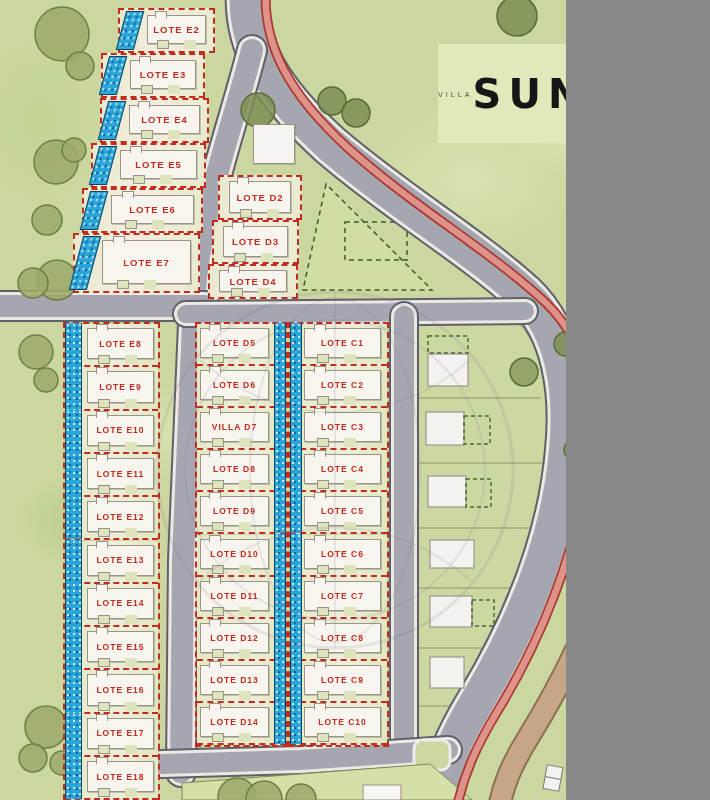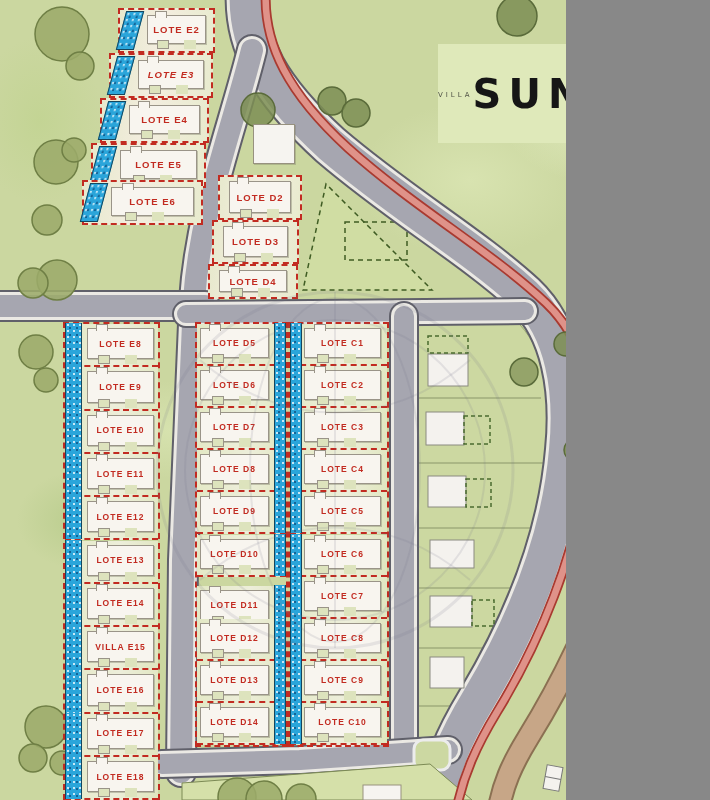--- a/index.html
+++ b/index.html
@@ -60,24 +60,24 @@
         background:linear-gradient(100deg,#e7e9cd 0%,#f3eddf 45%,#e8ebce 100%);}
   .upool{position:absolute;left:1px;top:1px;bottom:1px;width:18px;transform:skewX(-15deg);
         background-color:#2aa5da;
         background-image:radial-gradient(circle at 2px 2px, rgba(255,255,255,.75) .8px, transparent 1.4px),
                          radial-gradient(circle at 4px 5px, rgba(8,62,112,.65) .9px, transparent 1.5px);
         background-size:6px 6px,7px 7px;border:1.5px solid #14465e;box-sizing:border-box;}
   .uhouse{position:absolute;left:27px;right:7px;top:5px;bottom:7px;}
   .uhouseD{left:9px;right:9px;top:4px;bottom:5px;}
   .ulot .lbl{font-size:9.5px;}
   .e2{left:118px;top:8px;width:97px;height:45px;}
-  .e3{left:109px;top:53px;width:104px;height:45px;font-style:italic;}
+  .e3{left:101px;top:53px;width:104px;height:45px;}
   .e4{left:100px;top:98px;width:109px;height:45px;}
   .e5{left:91px;top:143px;width:115px;height:45px;}
-  .e6{left:82px;top:180px;width:121px;height:45px;text-align:center;}
+  .e6{left:82px;top:188px;width:121px;height:45px;text-align:center;}
   .e7{left:73px;top:233px;width:127px;height:60px;}
   .d2{left:218px;top:175px;width:84px;height:45px;}
   .d3{left:212px;top:220px;width:87px;height:44px;}
   .d4{left:208px;top:264px;width:90px;height:35px;}
   .sq-plain{position:absolute;left:253px;top:124px;width:40px;height:38px;z-index:2;
         background:#f6f4f0;border:1px solid #97917f;box-shadow:1px 1px 0 rgba(110,110,90,.3);}
 
   
   .title-panel{position:absolute;left:438px;top:44px;width:210px;height:99px;z-index:3;
         background:#dfe9ba;display:flex;flex-direction:row;align-items:center;
@@ -239,20 +239,26 @@
     <div class="uhouse house">
       <span class="lbl">LOTE E5</span>
     </div>
   </div>
   <div class="ulot e6">
     <span class="upool"></span>
     <div class="uhouse house">
       <span class="lbl">LOTE E6</span>
     </div>
   </div>
+  <div class="ulot e7">
+    <span class="upool"></span>
+    <div class="uhouse house">
+      <span class="lbl">LOTE E7</span>
+    </div>
+  </div>
 
   <div class="ulot d2">
     <div class="uhouseD house">
       <span class="lbl">LOTE D2</span>
     </div>
   </div>
   <div class="ulot d3">
     <div class="uhouseD house">
       <span class="lbl">LOTE D3</span>
     </div>
@@ -312,21 +318,21 @@
       <div class="row rowE" style="top: 259.8px; text-align: center;">
         <span class="pool poolE"></span>
         <div class="house houseE">
           <span class="lbl">LOTE E14</span>
         </div>
       </div>
 
       <div class="row rowE" style="top: 303.1px;">
         <span class="pool poolE"></span>
         <div class="house houseE">
-          <span class="lbl">VILLA E15</span>
+          <span class="lbl">LOTE E15</span>
         </div>
       </div>
 
       <div class="row rowE" style="top: 346.4px;">
         <span class="pool poolE"></span>
         <div class="house houseE">
           <span class="lbl">LOTE E16</span>
         </div>
       </div>
 
@@ -357,21 +363,21 @@
       <div class="row rowD" style="top: 42.1px;">
         <span class="pool poolD"></span>
         <div class="house houseD">
           <span class="lbl">LOTE D6</span>
         </div>
       </div>
 
       <div class="row rowD" style="top: 84.2px;">
         <span class="pool poolD"></span>
         <div class="house houseD">
-          <span class="lbl">LOTE D7</span>
+          <span class="lbl">VILLA D7</span>
         </div>
       </div>
 
       <div class="row rowD" style="top: 126.3px;">
         <span class="pool poolD"></span>
         <div class="house houseD">
           <span class="lbl">LOTE D8</span>
         </div>
       </div>
 
@@ -382,21 +388,21 @@
         </div>
       </div>
 
       <div class="row rowD" style="top: 210.5px;">
         <span class="pool poolD"></span>
         <div class="house houseD">
           <span class="lbl">LOTE D10</span>
         </div>
       </div>
 
-      <div class="row rowD" style="top: 262px;">
+      <div class="row rowD" style="top: 253px;">
         <span class="pool poolD"></span>
         <div class="house houseD">
           <span class="lbl">LOTE D11</span>
         </div>
       </div>
 
       <div class="row rowD" style="top: 294.7px;">
         <span class="pool poolD"></span>
         <div class="house houseD">
           <span class="lbl">LOTE D12</span>

